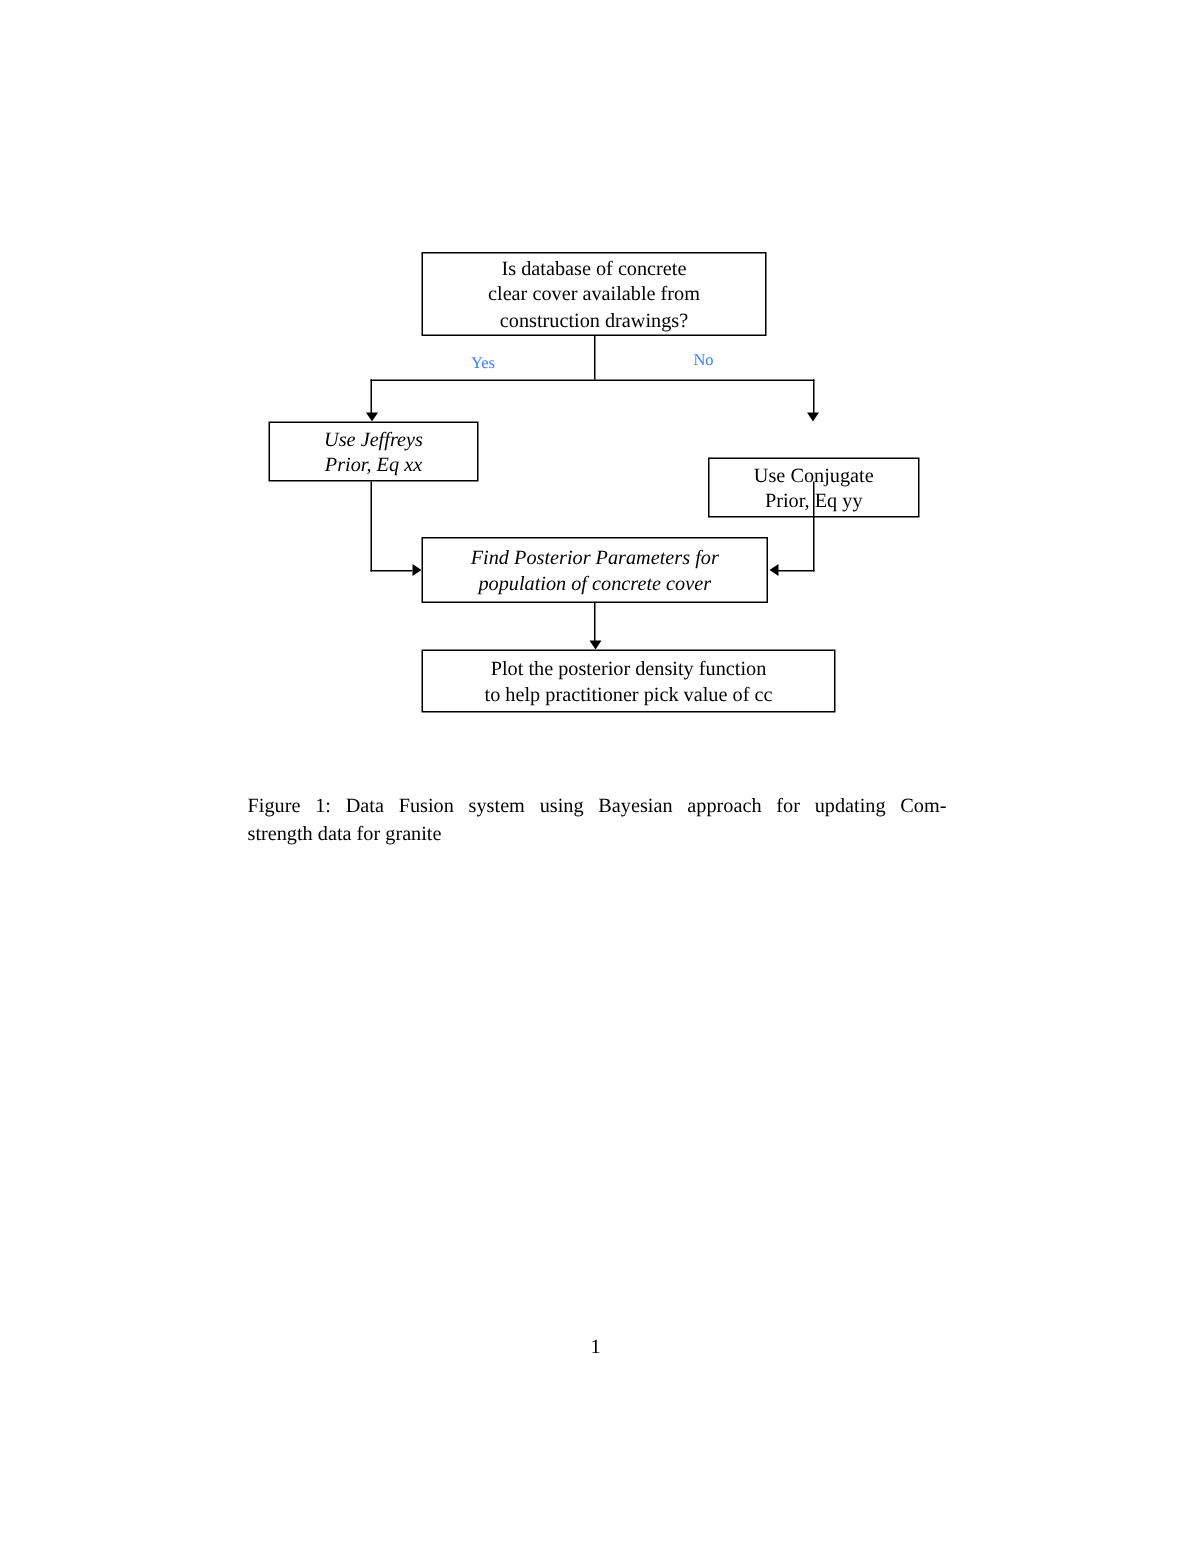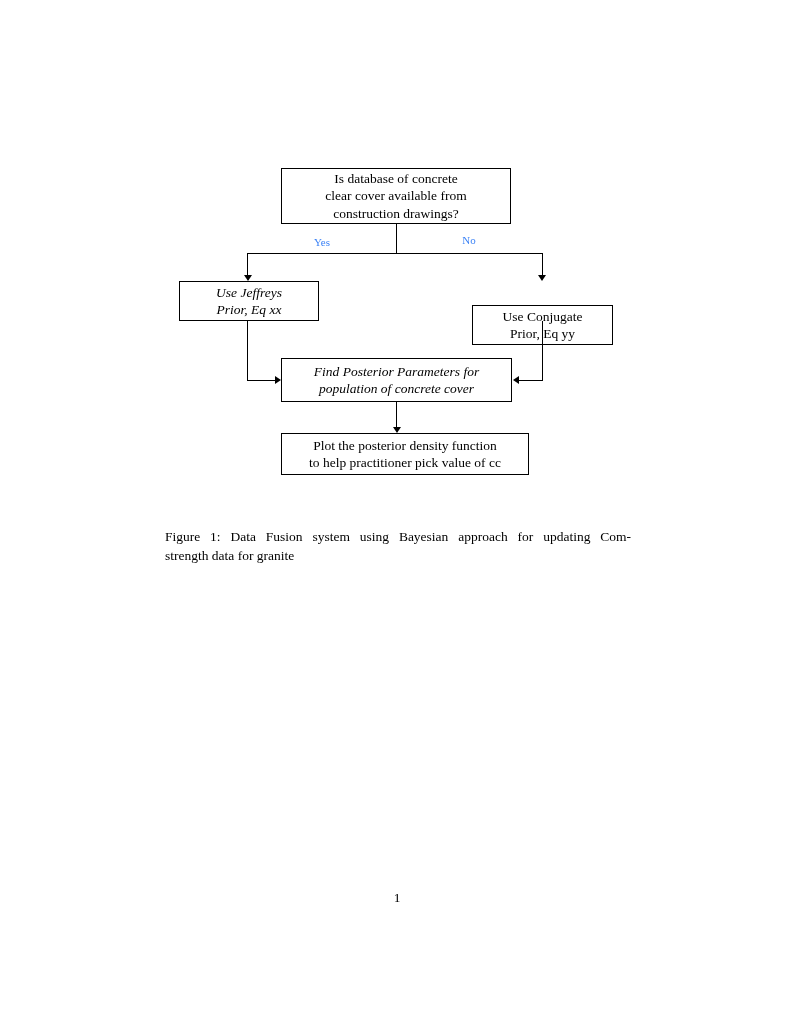--- a/index.html
+++ b/index.html
@@ -29,21 +29,21 @@
     text-align: center;
     white-space: pre-line;
     font-size: 13.5px;
     line-height: 17.5px;
     color: #000000;
   }
   .node-decision  { left: 281px; top: 168px; width: 230px; height: 56px; }
   .node-jeffreys  { left: 179px; top: 281px; width: 140px; height: 40px; font-style: italic; }
   .node-conjugate { left: 472px; top: 281px; width: 141px; height: 40px; margin-top: 24px; }
   .node-posterior { left: 281px; top: 358px; width: 231px; height: 44px; font-style: italic; }
-  .node-plot      { left: 281px; top: 433px; width: 248px; height: 42px; }
+  .node-plot      { left: 281px; top: 433px; width: 276px; height: 42px; }
 
   .edge { position: absolute; background: #000000; }
   .e-v1 { left: 396px; top: 224px; width: 1px; height: 29px; }
   .e-h1 { left: 247px; top: 253px; width: 296px; height: 1px; }
   .e-v2 { left: 247px; top: 253px; width: 1px; height: 23px; }
   .e-v3 { left: 542px; top: 253px; width: 1px; height: 23px; }
   .e-v4 { left: 247px; top: 321px; width: 1px; height: 60px; }
   .e-h2 { left: 247px; top: 380px; width: 28px; height: 1px; }
   .e-v5 { left: 542px; top: 321px; width: 1px; height: 60px; }
   .e-h3 { left: 518px; top: 380px; width: 25px; height: 1px; }

